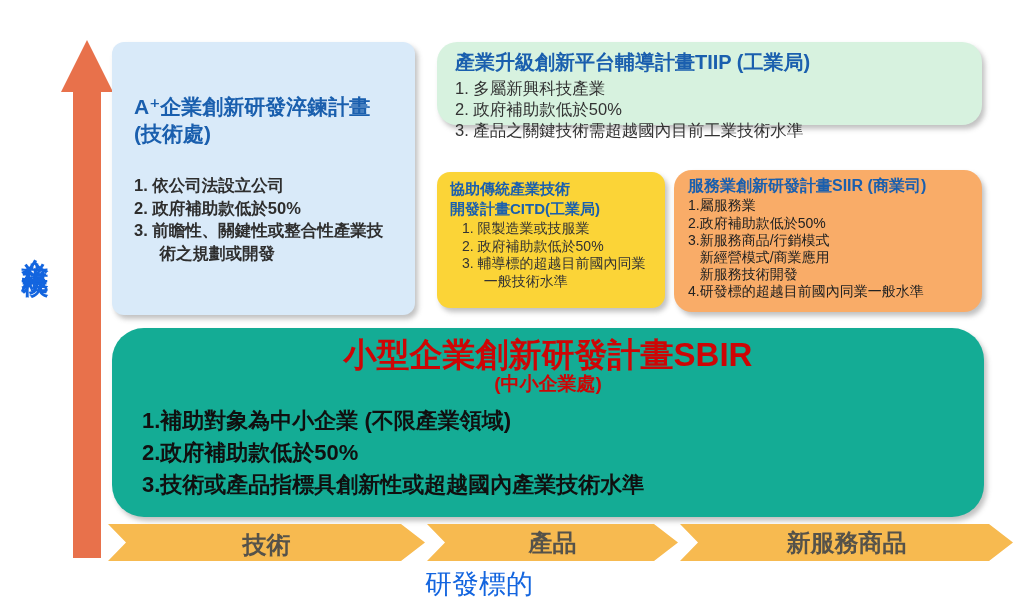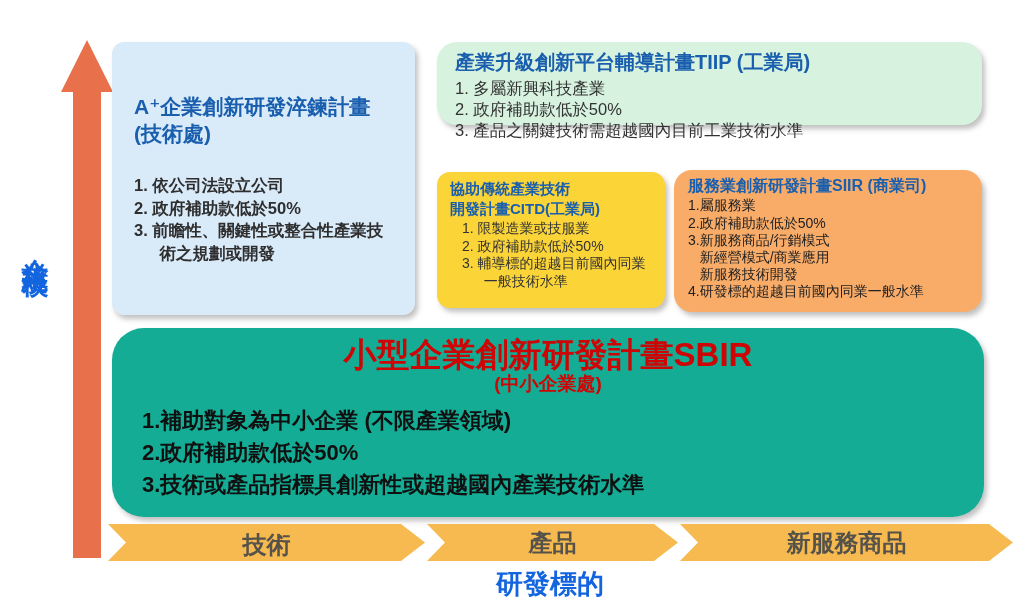--- a/index.html
+++ b/index.html
@@ -62,22 +62,22 @@
   .chev{
     position:absolute;top:524px;height:37px;background:var(--chevron,#F7BA50);
     display:flex;align-items:center;justify-content:center;
     clip-path:polygon(0 0,calc(100% - 24px) 0,100% 50%,calc(100% - 24px) 100%,0 100%,18px 50%);
     color:var(--chevron_text,#55524A);font-size:24px;font-weight:bold;
   }
   .chev-1{left:108px;width:317px;align-items:flex-end;}
   .chev-2{left:427px;width:251px;}
   .chev-3{left:680px;width:333px;}
   .x-label{
-    position:absolute;left:425px;top:566px;width:250px;text-align:center;
-    color:var(--axis_label_blue,#0B6BE8);font-size:27px;font-weight:bold;
+    position:absolute;left:425px;top:566px;width:250px;text-align:left;
+    color:var(--axis_label_blue,#0B6BE8);font-size:27px;font-weight:normal;
   }
 </style>
 </head>
 <body>
 
 <div class="canvas">
 
   <div class="arrow-head"></div>
   <div class="arrow-body"></div>
   <div class="y-label">企業規模</div>

